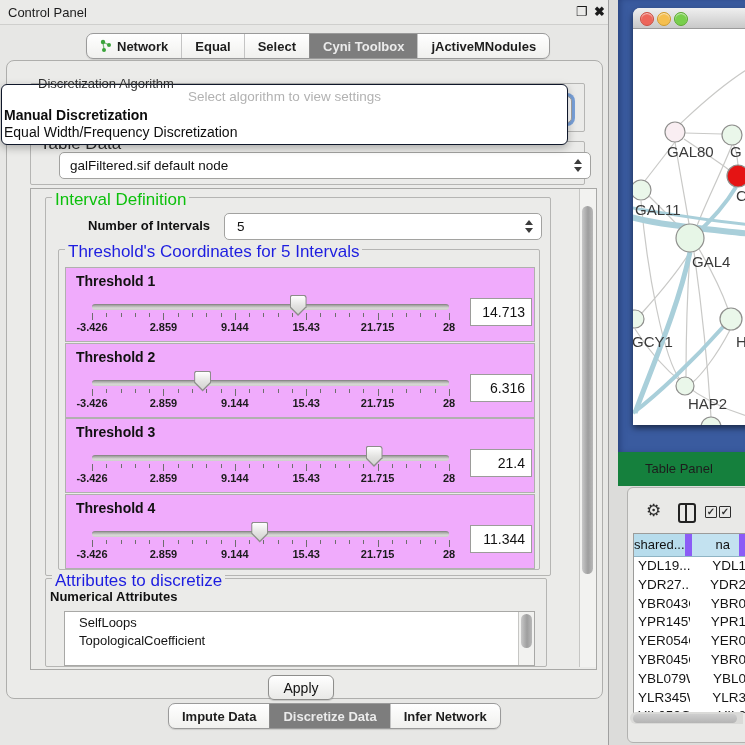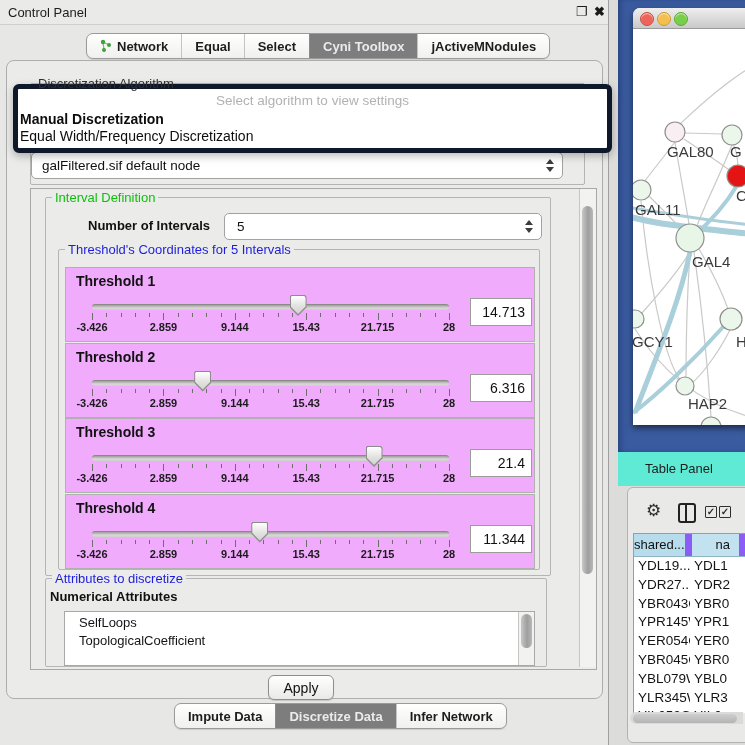--- a/index.html
+++ b/index.html
@@ -15,33 +15,33 @@
   .close-ic{left:594px;font-weight:bold;}
   
   .seg-bar{display:flex;height:24px;border:1px solid #9a9a9a;border-radius:7px;overflow:hidden;background:linear-gradient(#ffffff,#f0f0ee);box-shadow:0 1px 1px rgba(0,0,0,.12);}
   .seg{display:flex;align-items:center;gap:5px;padding:0 13px;font-size:13px;font-weight:600;color:#1d1d1d;border-left:1px solid #c4c4c4;white-space:nowrap;cursor:default;}
   .seg:first-child{border-left:none;}
   .seg.sel{background:#7d7d7d;color:#ebebeb;border-left-color:#8a8a8a;}
   
   .content-box{left:6px;top:60px;width:595px;height:637px;background:#ebebe9;border:1px solid #aeaeac;border-radius:8px;}
   
   .group{border:1px solid #b5b5b3;border-radius:2px;}
-  .group-title{position:absolute;top:-8px;left:6px;background:#ebebe9;padding:0 3px;font-size:13px;white-space:nowrap;}
+  .group-title{position:absolute;top:-8px;left:6px;background:#ebebe9;padding:0 3px;font-size:17px;white-space:nowrap;}
   .t-green{color:#0cc00c;}
   .t-blue{color:#1d1de0;}
   .t-dark{color:#2e2e2e;}
   
   .combo{background:#ffffff;border:1px solid #a2a2a0;border-radius:5px;display:flex;align-items:center;font-size:13.5px;color:#111;}
   .combo-text{flex:1;padding-left:10px;overflow:hidden;white-space:nowrap;}
   .spin{display:flex;flex-direction:column;gap:3px;margin-right:8px;}
   .spin i{display:block;width:0;height:0;border-left:4px solid transparent;border-right:4px solid transparent;}
   .spin .up{border-bottom:5px solid #3c3c3c;}
   .spin .dn{border-top:5px solid #3c3c3c;}
   
-  .popup{left:13px;top:84px;width:565px;height:59px;background:#ffffff;border:5px solid #0f172a;border-radius:6px;box-shadow:0 3px 8px rgba(0,0,0,.28);z-index:20;padding-left:24px;}
+  .popup{left:1px;top:84px;width:565px;height:59px;background:#ffffff;border:1px solid #0f172a;border-radius:6px;box-shadow:0 3px 8px rgba(0,0,0,.28);z-index:20;}
   .popup-hint{position:absolute;left:0;top:4px;width:100%;text-align:center;font-size:13.5px;color:#b2b2b2;}
   .popup-item{position:absolute;left:2px;width:560px;font-size:14px;color:#0d0d0d;}
   .popup-item.b{font-weight:bold;}
   .da-title{left:38px;top:76px;font-size:13px;color:#2e2e2e;z-index:30;}
   .focus-ring{box-shadow:0 0 0 3px rgba(107,152,214,.9);}
   
   .scrollpane{left:30px;top:188px;width:565px;height:480px;border:1px solid #a8a8a6;background:#ebebe9;}
   .vsb-track{background:#f2f2f0;border-left:1px solid #c6c6c4;}
   .vsb-thumb{position:absolute;left:2px;width:11px;border-radius:6px;background:linear-gradient(90deg,#c8c8c8,#9e9e9e 55%,#b8b8b8);}
   
@@ -61,33 +61,33 @@
   .listbox .item{padding-left:14px;font-size:13px;line-height:18px;color:#141414;white-space:nowrap;}
   
   .btn{display:flex;align-items:center;justify-content:center;background:linear-gradient(#ffffff,#e9e9e7);border:1px solid #8e8e8c;border-radius:6px;font-size:14px;color:#111;box-shadow:0 1px 1px rgba(0,0,0,.15);}
   
   .blue-area{left:618px;top:0;width:127px;height:452px;background:#3a5b9f;box-shadow:inset 4px 0 6px -2px #27417c;}
   .mac-window{left:633px;top:8px;width:120px;height:417px;border-radius:7px 7px 0 0;background:#fff;box-shadow:0 3px 6px rgba(0,0,0,.55);}
   .mac-titlebar{position:absolute;left:0;top:0;width:100%;height:20px;border-radius:7px 7px 0 0;background:linear-gradient(#efefef,#c9c9c9);border-bottom:1px solid #9b9b9b;}
   .light{position:absolute;top:4px;width:12px;height:12px;border-radius:50%;box-shadow:inset 0 1px 1px rgba(255,255,255,.7);}
   .mac-canvas{position:absolute;left:0;top:21px;width:112px;height:396px;background:#fff;overflow:hidden;}
   
-  .tp-header{left:618px;top:452px;width:127px;height:34px;background:#5eead4;}
+  .tp-header{left:618px;top:452px;width:127px;height:34px;background:#15803d;}
   .tp-title{left:645px;top:461px;font-size:13px;color:#1d1d1d;}
   .tp-box{left:627px;top:487px;width:118px;height:254px;background:#e9e9e7;border:1px solid #b2b2b0;border-radius:6px 0 0 6px;}
   .gear{left:646px;top:500px;font-size:17px;color:#2d2d2d;}
   .split-ic{left:678px;top:503px;width:14px;height:16px;border:2px solid #222;border-radius:3px;}
   .split-ic:before{content:"";position:absolute;left:5px;top:0;width:2px;height:16px;background:#222;}
   .chk{width:10px;height:10px;border:1.6px solid #2e2e2e;border-radius:1px;position:absolute;font-size:10px;line-height:9px;text-align:center;color:#2e2e2e;font-weight:bold;}
   .tbl{left:633px;top:533px;width:112px;height:179px;background:#fff;overflow:hidden;border-left:1px solid #9c9c9a;border-top:1px solid #9c9c9a;}
   .tbl-head{display:flex;height:22px;border-bottom:1px solid #8fb4c4;}
   .tbl-hc{box-sizing:border-box;width:76px;background:#b7dcec;border-right:7px solid #8b5cf6;font-size:13px;color:#111;line-height:22px;}
   .tbl-hc.c1{text-align:center;}
   .tbl-hc.c2{padding-left:24px;background:#c3e2f0;}
-  .tbl-row{display:flex;height:18.8px;font-size:13.5px;color:#141414;}
+  .tbl-row{display:flex;height:18.8px;font-size:13.5px;color:#141414;text-align:right;}
   .tbl-c{box-sizing:border-box;width:76px;padding-left:4px;line-height:18.8px;white-space:nowrap;overflow:hidden;}
   .hsb{left:630px;top:712px;width:113px;height:12px;background:#dadad8;border-radius:6px 0 0 6px;}
   .hsb-thumb{position:absolute;left:3px;top:1.5px;width:104px;height:9px;border-radius:5px;background:linear-gradient(#cecece,#b4b4b4);}
 </style>
 </head>
 <body>
 
 <div class="screen">
 
   <div class="abs cp-window">
@@ -140,21 +140,21 @@
     <div class="abs popup">
       <div class="popup-hint">Select algorithm to view settings</div>
       <div id="popup-items">
           <div class="popup-item b" style="top: 22px;">Manual Discretization</div>
           <div class="popup-item" style="top: 39px;">Equal Width/Frequency Discretization</div>
         </div>
     </div>
 
     <div class="abs group" style="left:30px;top:141px;width:553px;height:42px;">
       <span class="group-title t-dark">Table Data</span>
-      <div class="combo" style="position:absolute;left:0;top:10px;width:530px;height:25px;">
+      <div class="combo" style="position:absolute;left:28px;top:10px;width:530px;height:25px;">
         <span class="combo-text">galFiltered.sif default node</span>
         <span class="spin">
             <i class="up"></i>
             <i class="dn"></i>
           </span>
       </div>
     </div>
 
     <div class="abs scrollpane">
       <div class="vsb-track" style="position:absolute;right:0;top:0;width:16px;height:478px;">
@@ -357,21 +357,21 @@
             </div>
           <div class="vsb-track" style="position:absolute;right:0;top:0;width:15px;height:53px;">
             <div class="vsb-thumb" style="top:2px;height:34px;"></div>
           </div>
         </div>
       </div>
     </div>
 
     <div class="abs btn" style="left:268px;top:675px;width:64px;height:23px;">Apply</div>
 
-    <div class="abs" style="left:142px;top:703px;padding-left:32px;" id="bottom-tabs">
+    <div class="abs" style="left:136px;top:703px;padding-left:32px;" id="bottom-tabs">
         <div class="seg-bar">
           <div class="seg">
             <span>Impute Data</span>
           </div>
           <div class="seg sel">
             <span>Discretize Data</span>
           </div>
           <div class="seg">
             <span>Infer Network</span>
           </div>

